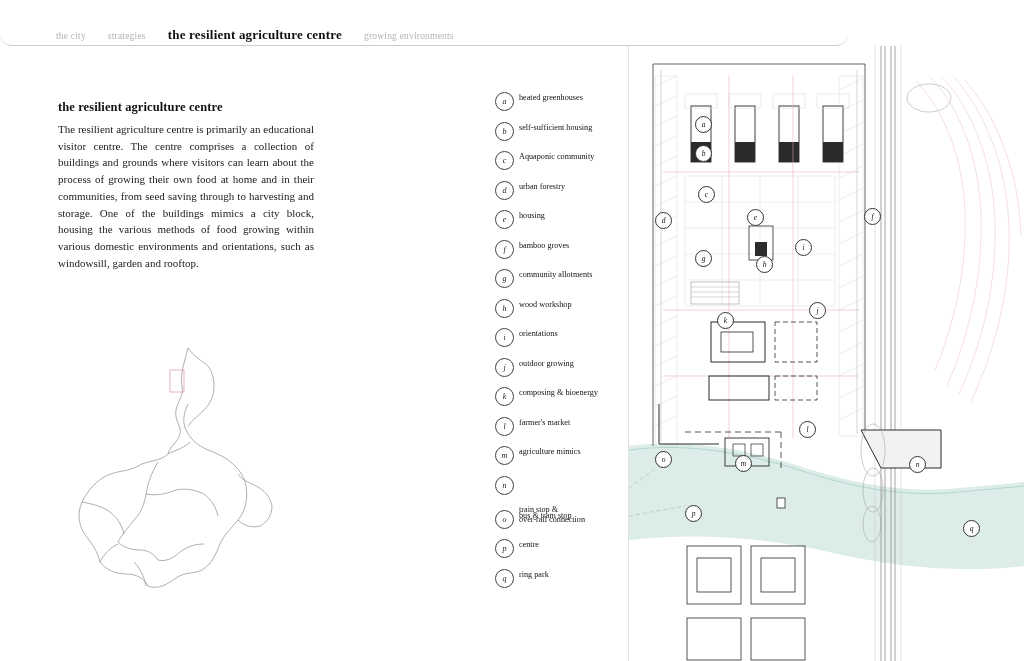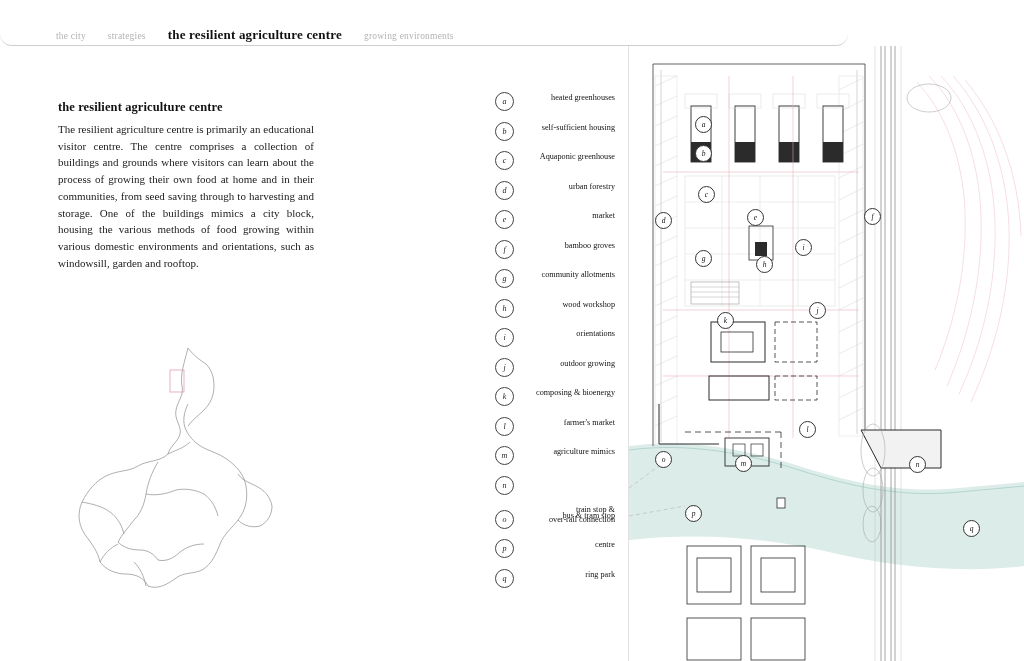--- a/index.html
+++ b/index.html
@@ -48,21 +48,21 @@
     position:relative;height:29.5px;
   }
   .legend-key{
     position:absolute;left:0;top:0;
     width:17px;height:17px;border:1px solid #444;border-radius:50%;
     font-size:8px;line-height:17px;text-align:center;
     font-style:italic;color:#222;background:#fff;
   }
   .legend-label{
     position:absolute;right:0;top:1px;width:96px;
-    text-align:right;font-size:8.2px;line-height:1.25;color:#111;
+    font-size:8.2px;line-height:1.25;color:#111;
   }
   
   .plan{
     position:absolute;left:628px;top:46px;width:396px;height:615px;
     overflow:hidden;border-left:1px solid #e2e2e2;
   }
   .plan svg{display:block;}
   .marker{
     position:absolute;width:15px;height:15px;border:1px solid #333;border-radius:50%;
     background:#fff;font-size:7.5px;line-height:15px;text-align:center;
@@ -130,29 +130,29 @@
   <div class="legend-row">
     <span class="legend-key">a</span>
     <span class="legend-label">heated greenhouses</span>
   </div>
   <div class="legend-row">
     <span class="legend-key">b</span>
     <span class="legend-label">self-sufficient housing</span>
   </div>
   <div class="legend-row">
     <span class="legend-key">c</span>
-    <span class="legend-label">Aquaponic greenhouse</span>
+    <span class="legend-label">Aquaponic community</span>
   </div>
   <div class="legend-row">
     <span class="legend-key">d</span>
     <span class="legend-label">urban forestry</span>
   </div>
   <div class="legend-row">
     <span class="legend-key">e</span>
-    <span class="legend-label">market</span>
+    <span class="legend-label">housing</span>
   </div>
   <div class="legend-row">
     <span class="legend-key">f</span>
     <span class="legend-label">bamboo groves</span>
   </div>
   <div class="legend-row">
     <span class="legend-key">g</span>
     <span class="legend-label">community allotments</span>
   </div>
   <div class="legend-row">

